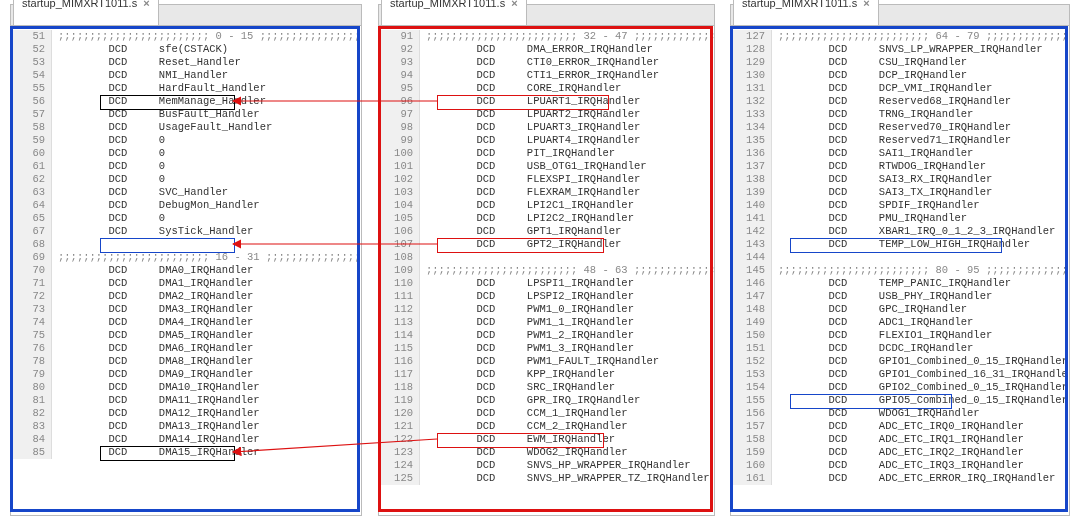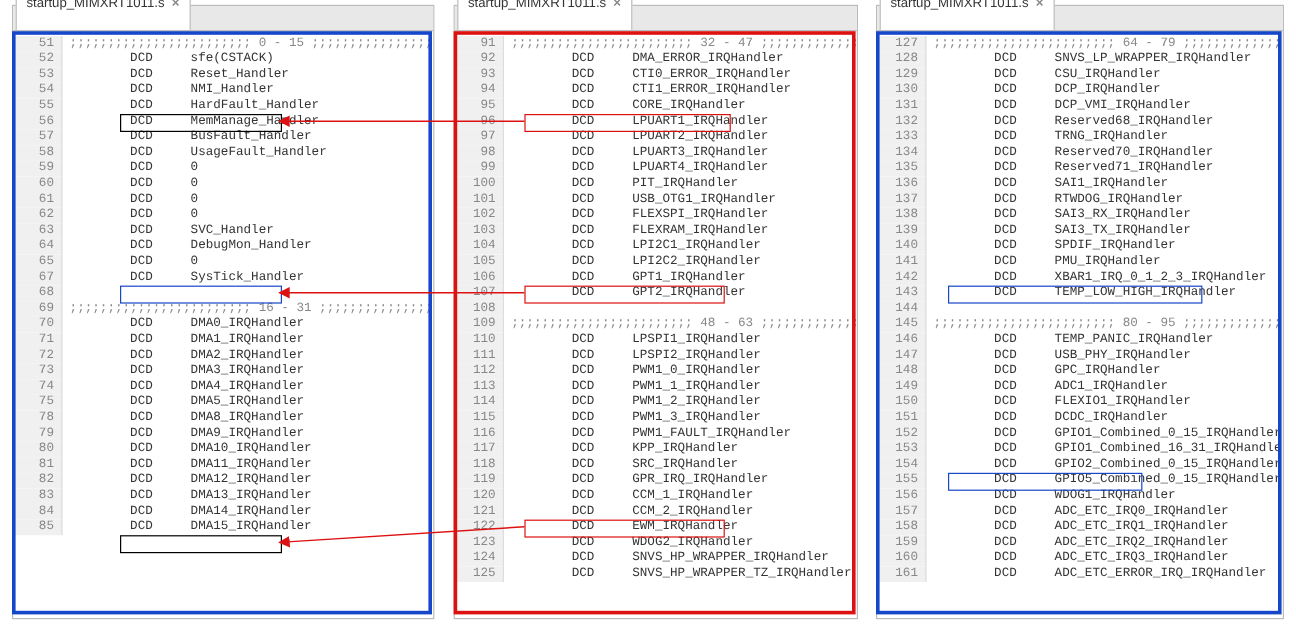--- a/index.html
+++ b/index.html
@@ -53,20 +53,21 @@
         <div class="row"><span class="gut">65</span>        <span class="kw">DCD</span>     <span class="txt">0</span></div>
         <div class="row"><span class="gut">67</span>        <span class="kw">DCD</span>     <span class="txt">SysTick_Handler</span></div>
         <div class="row"><span class="gut">68</span></div>
         <div class="row"><span class="gut">69</span><span class="comment">;;;;;;;;;;;;;;;;;;;;;;;; 16 - 31 ;;;;;;;;;;;;;;;;;;;;;;;;</span></div>
         <div class="row"><span class="gut">70</span>        <span class="kw">DCD</span>     <span class="txt">DMA0_IRQHandler</span></div>
         <div class="row"><span class="gut">71</span>        <span class="kw">DCD</span>     <span class="txt">DMA1_IRQHandler</span></div>
         <div class="row"><span class="gut">72</span>        <span class="kw">DCD</span>     <span class="txt">DMA2_IRQHandler</span></div>
         <div class="row"><span class="gut">73</span>        <span class="kw">DCD</span>     <span class="txt">DMA3_IRQHandler</span></div>
         <div class="row"><span class="gut">74</span>        <span class="kw">DCD</span>     <span class="txt">DMA4_IRQHandler</span></div>
         <div class="row"><span class="gut">75</span>        <span class="kw">DCD</span>     <span class="txt">DMA5_IRQHandler</span></div>
+        <div class="row"><span class="gut">76</span>        <span class="kw">DCD</span>     <span class="txt">DMA6_IRQHandler</span></div>
         <div class="row"><span class="gut">78</span>        <span class="kw">DCD</span>     <span class="txt">DMA8_IRQHandler</span></div>
         <div class="row"><span class="gut">79</span>        <span class="kw">DCD</span>     <span class="txt">DMA9_IRQHandler</span></div>
         <div class="row"><span class="gut">80</span>        <span class="kw">DCD</span>     <span class="txt">DMA10_IRQHandler</span></div>
         <div class="row"><span class="gut">81</span>        <span class="kw">DCD</span>     <span class="txt">DMA11_IRQHandler</span></div>
         <div class="row"><span class="gut">82</span>        <span class="kw">DCD</span>     <span class="txt">DMA12_IRQHandler</span></div>
         <div class="row"><span class="gut">83</span>        <span class="kw">DCD</span>     <span class="txt">DMA13_IRQHandler</span></div>
         <div class="row"><span class="gut">84</span>        <span class="kw">DCD</span>     <span class="txt">DMA14_IRQHandler</span></div>
         <div class="row"><span class="gut">85</span>        <span class="kw">DCD</span>     <span class="txt">DMA15_IRQHandler</span></div>
       </div>
   </div>

